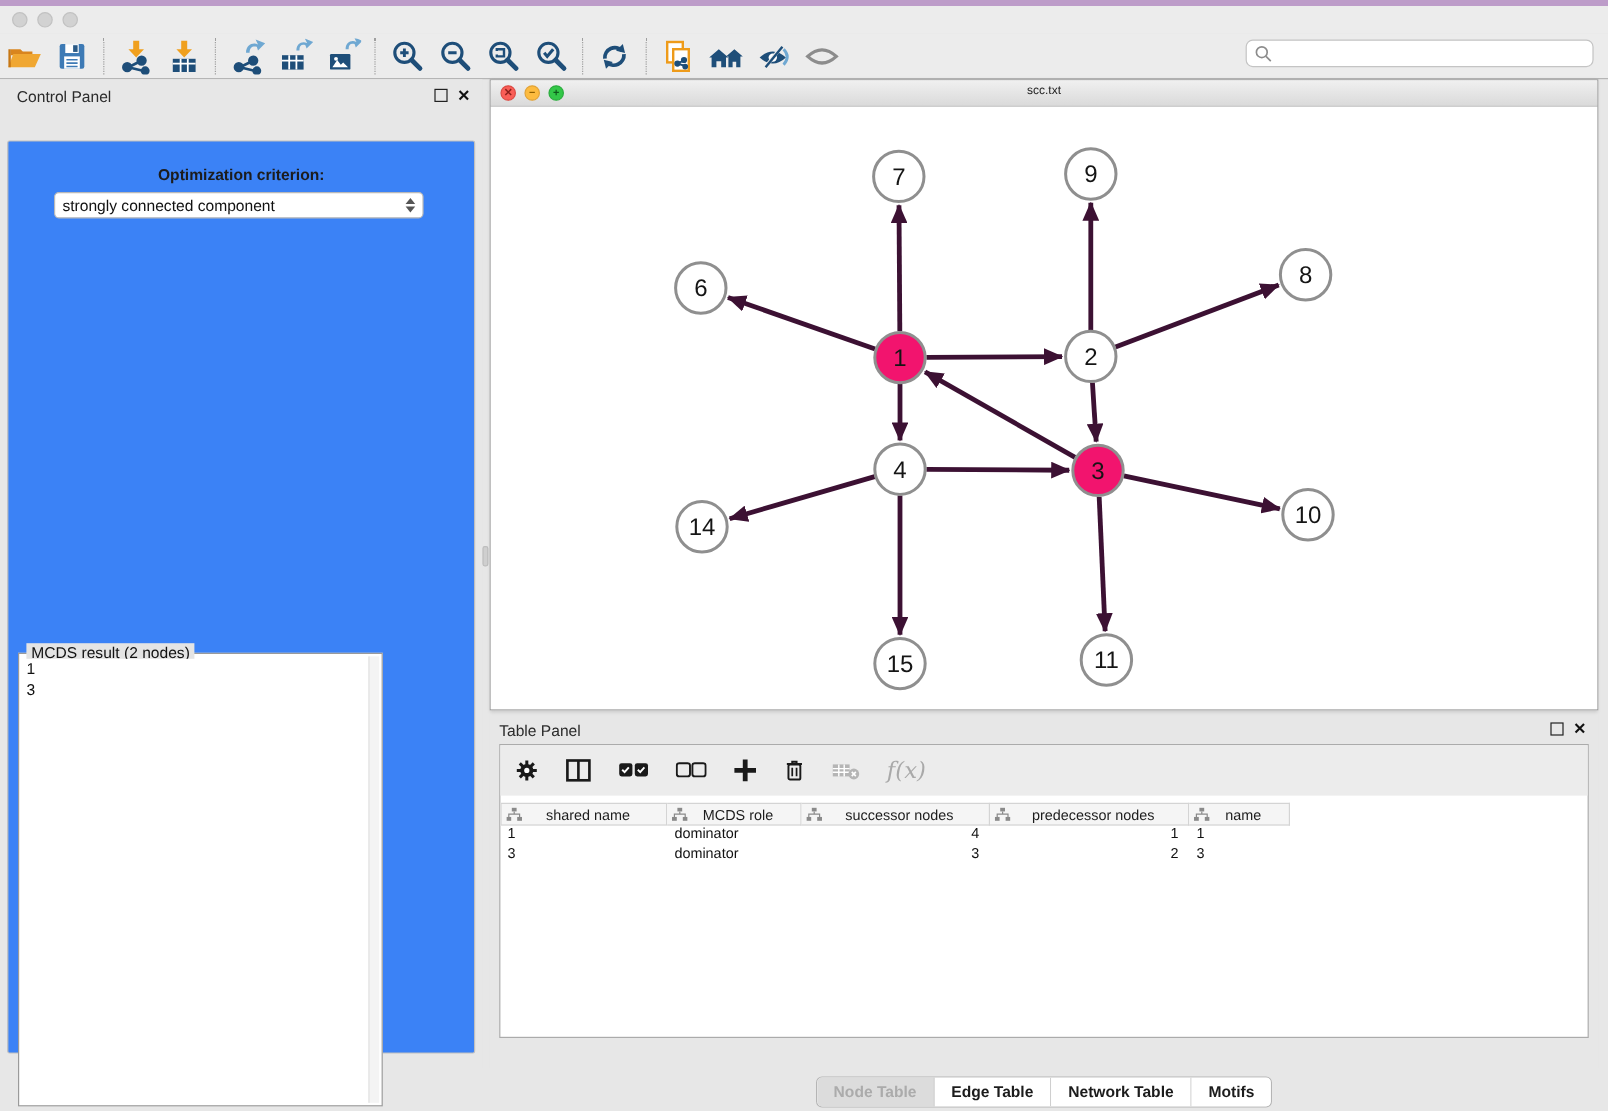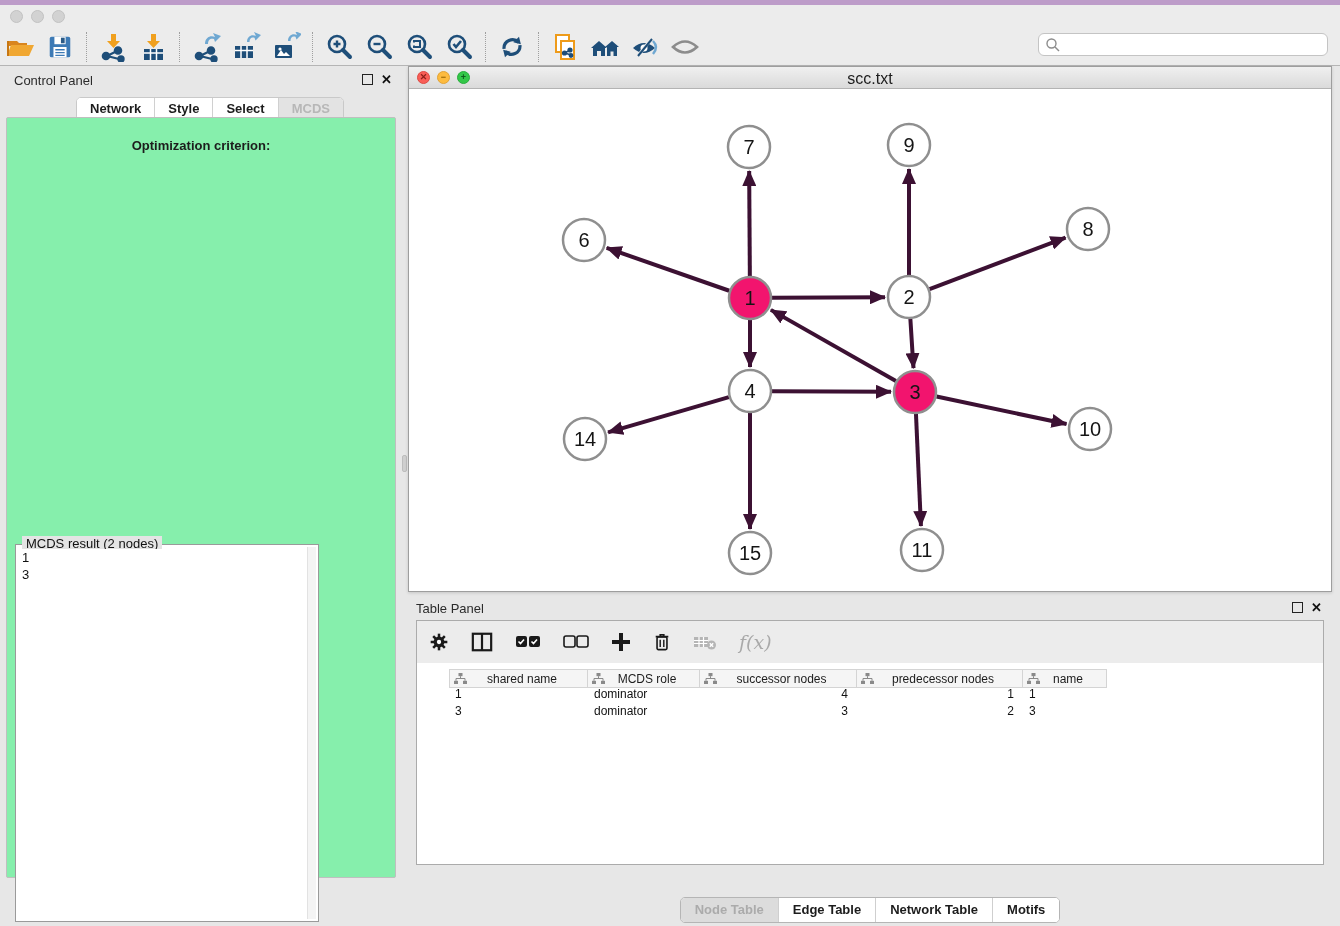--- a/index.html
+++ b/index.html
@@ -26,21 +26,21 @@
   .cp-header .hdr-title { position:absolute; left:14px; top:3px; font-size:13px; color:#2b2b2b;text-align:center; }
   .hdr-btns { position:absolute; right:10px; top:4px; display:flex; gap:8px; align-items:center; }
   .float-box { width:11px; height:11px; border:1.5px solid #222; display:inline-block; }
   .close-x { font-size:13px; font-weight:bold; color:#111; line-height:11px; }
 
   .cp-tabs { position:absolute; left:76px; top:31px; display:flex; border:1px solid #c9c9c9; border-radius:5px; overflow:hidden; background:#fff; }
   .cp-tab { padding:3px 13px 4px; font-size:13px; font-weight:bold; color:#1c1c1c; background:#fff; border-right:1px solid #d0d0d0; }
   .cp-tab:last-child { border-right:none; }
   .cp-tab.disabled-active { background:#e3e3e3; color:#b7b7b7; }
 
-  .cp-body { position:absolute; left:6px; top:51px; width:390px; height:761px; border:1px solid #bfbfbf; background:#86efac; border-radius:2px; }
+  .cp-body { position:absolute; left:6px; top:51px; width:390px; height:761px; border:1px solid #bfbfbf; background:#3b82f6; border-radius:2px; }
   .opt-label { position:absolute; left:0; width:100%; top:20px; text-align:center; font-size:13px; font-weight:bold; color:#1c1c1c; }
   .criterion-select { position:absolute; left:38px; top:42px; width:308px; height:22px; background:#fff; border:1px solid #b9b9b9; border-radius:4px; display:flex; align-items:center; padding:0 6px; font-size:13px; color:#111; }
   .criterion-select .sel-text { flex:1; }
   .spin { display:flex; flex-direction:column; gap:2px; align-items:center; }
   .spin i { width:0; height:0; border-left:4px solid transparent; border-right:4px solid transparent; }
   .spin .up { border-bottom:5px solid #555; }
   .spin .dn { border-top:5px solid #555; }
   .cp-buttons { position:absolute; left:0; top:75px; width:100%; display:flex; justify-content:center; gap:14px; }
   .btn { background:#fff; border:1px solid #b0b0b0; border-radius:4px; font-size:13px; font-weight:bold; color:#1c1c1c; padding:3px 14px; height:22px; font-family:"Liberation Sans",sans-serif; }
 
@@ -52,32 +52,32 @@
   .divider-thumb { position:absolute; left:402px; top:455px; width:5px; height:17px; background:#cfcfcf; border:1px solid #bdbdbd; border-radius:2px; }
 
   
   .net-window { position:absolute; left:408px; top:66px; width:924px; height:526px; border:1px solid #9e9e9e; background:#fff; box-shadow:0 1px 3px rgba(0,0,0,0.15); }
   .net-titlebar { position:absolute; left:0; top:0; width:100%; height:22px; background:linear-gradient(#f0f0f0,#dadada); border-bottom:1px solid #b3b3b3; }
   .net-traffic { position:absolute; left:8px; top:4px; display:flex; gap:7px; }
   .net-traffic .tl { width:13px; height:13px; border-radius:50%; display:flex; align-items:center; justify-content:center; font-size:9px; font-weight:bold; line-height:1; }
   .tl.red { background:#f95e57; border:1px solid #dd4a43; color:#8a1f1a; }
   .tl.yellow { background:#fdbb3f; border:1px solid #e2a336; color:#8f5f00; }
   .tl.green { background:#33c748; border:1px solid #2aad3d; color:#0e5c1b; }
-  .net-title { position:absolute; left:0; right:0; top:3px; text-align:center; font-size:16px; color:#1c1c1c; }
+  .net-title { position:absolute; left:0; right:0; top:3px; text-align:center; font-size:10px; color:#1c1c1c; }
   .net-canvas { position:absolute; left:0; top:22px; width:922px; height:502px; background:#fff; }
 
   
   .table-panel { position:absolute; left:408px; top:596px; width:924px; height:294px; background:#e7e7e7; }
   .tp-header { position:absolute; left:0; top:2px; width:100%; height:20px; }
   .tp-header .hdr-title { position:absolute; left:8px; top:3px; font-size:13px; color:#2b2b2b; }
   .tp-inner { position:absolute; left:8px; top:24px; width:908px; height:245px; background:#fff; border:1px solid #ababab; }
   .tp-toolbar { position:absolute; left:0; top:0; width:100%; height:42px; background:#ececec; display:flex; align-items:center; padding-left:12px; gap:22px; }
   .tp-tool { display:flex; align-items:center; justify-content:center; }
   .fx { font-family:"DejaVu Serif", serif; font-style:italic; font-size:19px; color:#a9a9a9; }
-  .tp-table { position:absolute; left:0; top:48px; right:0;padding-left:32px; }
+  .tp-table { position:absolute; left:0; top:48px; right:0; }
   .tr { display:flex; height:17px; }
   .th { background:#f5f5f5; border:1px solid #d4d4d4; border-left:none; display:flex; align-items:center; font-size:12px; color:#1c1c1c; position:relative; height:19px; }
   .th:first-child { border-left:1px solid #d4d4d4; }
   .th .hicon { margin-left:4px; display:flex; }
   .th .hlabel { flex:1; text-align:center; padding-right:10px; }
   .td { font-size:12px; color:#111; padding:1px 6px 0; overflow:hidden; white-space:nowrap; }
   .td.right { text-align:right; padding-right:9px; }
 
   .tp-tabs-row { position:absolute; left:0; top:276px; width:100%; display:flex; justify-content:center; }
   .tp-tabs { display:flex; border:1px solid #b5b5b5; border-radius:5px; overflow:hidden; background:#fff; }
@@ -250,28 +250,29 @@
   </div>
 
   <div class="control-panel">
     <div class="cp-header">
       <span class="hdr-title">Control Panel</span>
       <span class="hdr-btns">
         <span class="float-box"></span>
         <span class="close-x">✕</span>
       </span>
     </div>
-    <div class="cp-tabs">
-      <div class="cp-tab">Network</div>
-      <div class="cp-tab">Style</div>
-      <div class="cp-tab">Select</div>
-      <div class="cp-tab disabled-active">MCDS</div>
-    </div>
     <div class="cp-body">
       <div class="opt-label">Optimization criterion:</div>
+      <div class="criterion-select">
+        <span class="sel-text">strongly connected component</span>
+        <span class="spin">
+            <i class="up"></i>
+            <i class="dn"></i>
+          </span>
+      </div>
       <div class="mcds-fieldset">
         <span class="mcds-legend">MCDS result (2 nodes)</span>
         <div class="mcds-text">1
 3</div>
         <div class="mcds-scroll"></div>
       </div>
     </div>
   </div>
 
   <div class="divider-thumb"></div>

